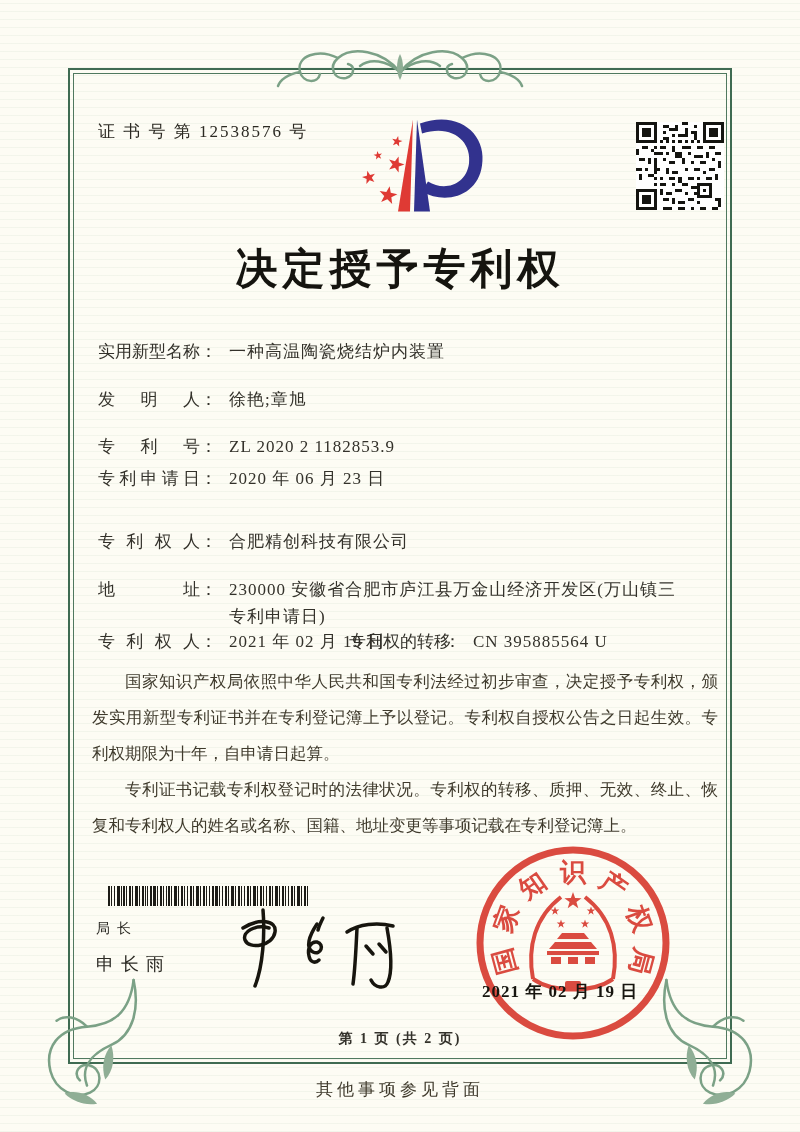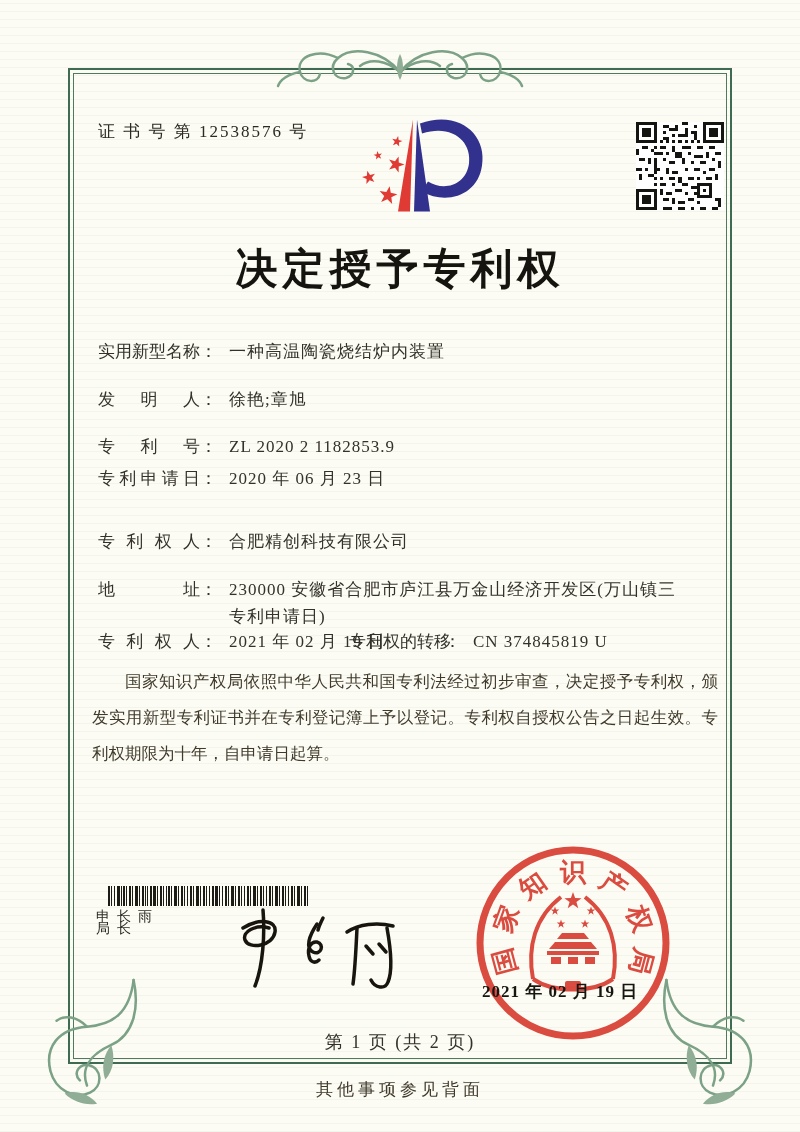--- a/index.html
+++ b/index.html
@@ -40,29 +40,29 @@
   .val{margin-left:12px;letter-spacing:1px;display:inline-block;vertical-align:top;}
   .val-fixed{width:120px;}
   .val-stack{white-space:normal;width:500px;}
   
   .paras{left:92px;top:664px;width:626px;font-size:16.5px;line-height:36px;
     color:#3f3a2c;text-align:justify;}
   .paras p{margin:0;text-indent:2em;}
   
   .barcode{left:108px;top:886px;width:202px;height:20px;}
   .officer-title{left:96px;top:920px;font-size:14px;letter-spacing:7px;color:#2c2a24;text-align:center;}
-  .officer-name{left:96px;top:908px;font-size:14px;letter-spacing:7px;color:#2c2a24;}
+  .officer-name{left:96px;top:952px;font-size:18px;letter-spacing:7px;color:#2c2a24;}
   .sig{left:225px;top:898px;width:190px;height:95px;}
   .sig path{stroke:#17150e;stroke-width:3.5px;fill:none;stroke-linecap:round;stroke-linejoin:round;}
   .seal{left:473px;top:843px;width:200px;height:200px;opacity:.9;}
   .seal-ch{font:700 26px "Liberation Serif","DejaVu Serif",serif;fill:#d7382d;}
   .seal-date{left:482px;top:980px;width:180px;font-size:17px;font-weight:700;
     color:#17150f;letter-spacing:1px;z-index:5;}
-  .page-no{left:100px;right:100px;top:1030px;text-align:center;font-size:18px;
-    letter-spacing:2px;color:#33312a;}
+  .page-no{left:100px;right:100px;top:1030px;text-align:center;font-size:14px;
+    letter-spacing:2px;color:#33312a;font-weight:bold;}
   .back-note{left:100px;right:100px;top:1078px;text-align:center;font-size:17px;
     letter-spacing:4px;color:#3f3a2c;}
 </style>
 </head>
 <body>
 
 <div class="frame">
   <div class="frame-inner"></div>
 </div>
 
@@ -152,25 +152,26 @@
 <div class="row" style="top:465px">
   <span class="lbl">专利申请日</span><span class="colon">：</span><span class="val">2020 年 06 月 23 日</span>
 </div>
 <div class="row" style="top:528px">
   <span class="lbl">专利权人</span><span class="colon">：</span><span class="val">合肥精创科技有限公司</span>
 </div>
 <div class="row" style="top:576px">
   <span class="lbl">地址</span><span class="colon">：</span><span class="val val-stack"><span>230000 安徽省合肥市庐江县万金山经济开发区(万山镇三</span><br><span>专利申请日)</span></span>
 </div>
 <div class="row" style="top:628px">
-  <span class="lbl">专利权人</span><span class="colon">：</span><span class="val val-fixed">2021 年 02 月 19 日</span><span class="lbl2">专利权的转移</span><span class="colon">：</span><span class="val">CN 374845819 U</span>
+  <span class="lbl">专利权人</span><span class="colon">：</span><span class="val val-fixed">2021 年 02 月 19 日</span><span class="lbl2">专利权的转移</span><span class="colon">：</span><span class="val">CN 395885564 U</span>
 </div>
 
 <div class="abs paras">
   <p>国家知识产权局依照中华人民共和国专利法经过初步审查，决定授予专利权，颁发实用新型专利证书并在专利登记簿上予以登记。专利权自授权公告之日起生效。专利权期限为十年，自申请日起算。</p>
+  <p>专利证书记载专利权登记时的法律状况。专利权的转移、质押、无效、终止、恢复和专利权人的姓名或名称、国籍、地址变更等事项记载在专利登记簿上。</p>
 </div>
 
 <svg class="abs barcode" viewBox="0 0 202 20" preserveAspectRatio="none">
   <g fill="#1c1b16">
     <path d="M0 0h2v20H0zM3 0h1v20H3zM6 0h1v20H6zM9 0h3v20H9zM13 0h1v20h-1zM15 0h2v20h-2zM18 0h1v20h-1zM21 0h2v20h-2zM24 0h1v20h-1zM27 0h3v20h-3zM31 0h1v20h-1zM34 0h2v20h-2zM37 0h1v20h-1zM39 0h1v20h-1zM42 0h2v20h-2zM45 0h3v20h-3zM49 0h1v20h-1zM52 0h2v20h-2zM55 0h1v20h-1zM58 0h1v20h-1zM60 0h2v20h-2zM63 0h1v20h-1zM66 0h3v20h-3zM70 0h1v20h-1zM73 0h2v20h-2zM76 0h1v20h-1zM79 0h1v20h-1zM82 0h2v20h-2zM85 0h1v20h-1zM88 0h3v20h-3zM92 0h1v20h-1zM95 0h2v20h-2zM98 0h1v20h-1zM101 0h1v20h-1zM104 0h2v20h-2zM107 0h3v20h-3zM111 0h1v20h-1zM114 0h1v20h-1zM117 0h2v20h-2zM120 0h1v20h-1zM123 0h3v20h-3zM127 0h1v20h-1zM130 0h2v20h-2zM133 0h1v20h-1zM136 0h1v20h-1zM139 0h2v20h-2zM142 0h1v20h-1zM145 0h3v20h-3zM149 0h1v20h-1zM152 0h2v20h-2zM155 0h1v20h-1zM158 0h1v20h-1zM161 0h2v20h-2zM164 0h1v20h-1zM167 0h3v20h-3zM171 0h1v20h-1zM174 0h2v20h-2zM177 0h1v20h-1zM180 0h1v20h-1zM183 0h2v20h-2zM186 0h1v20h-1zM189 0h3v20h-3zM193 0h1v20h-1zM196 0h2v20h-2zM199 0h1v20h-1z"></path>
   </g>
 </svg>
 
 <div class="abs officer-title">局长</div>
 <div class="abs officer-name">申长雨</div>

